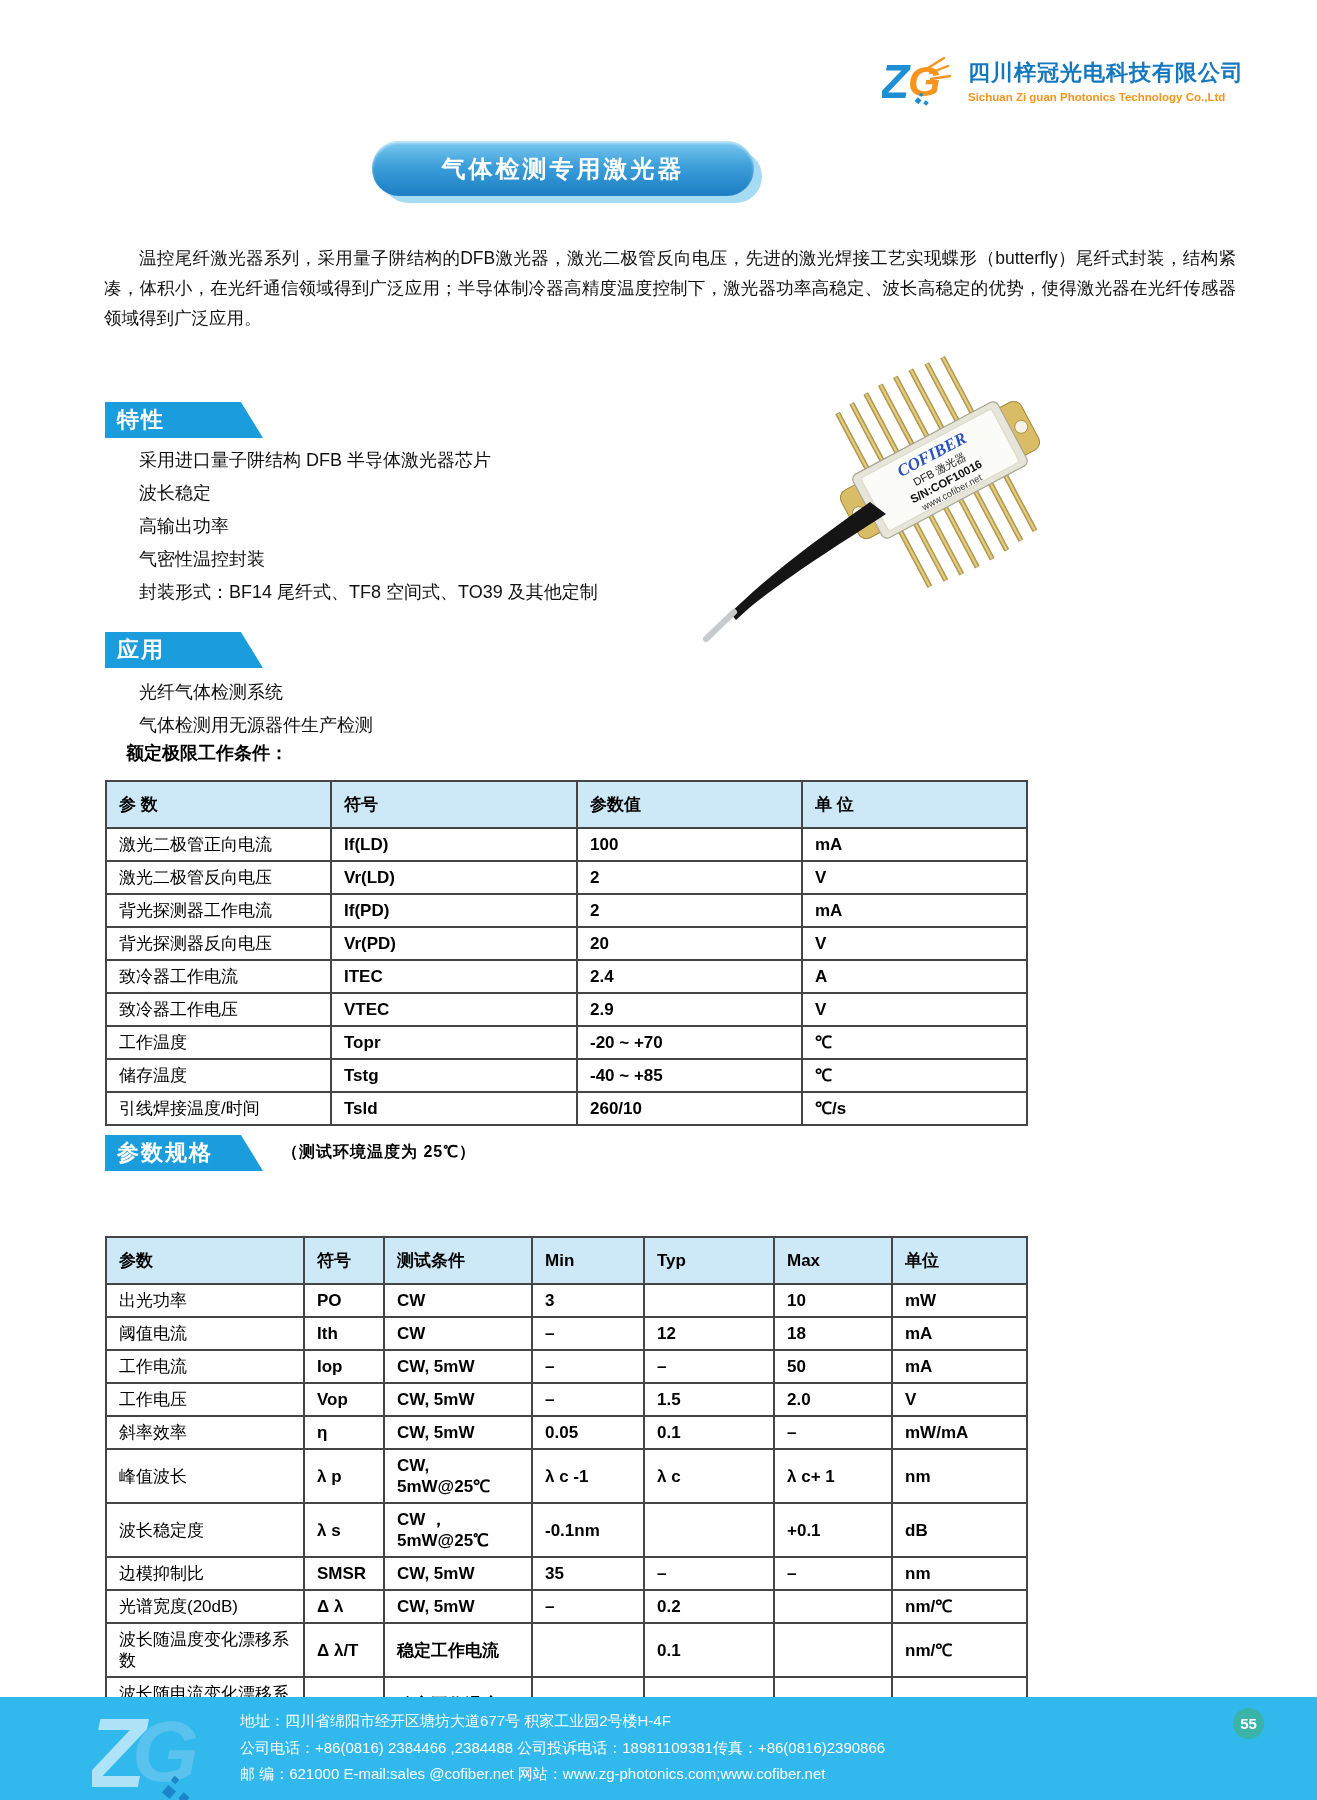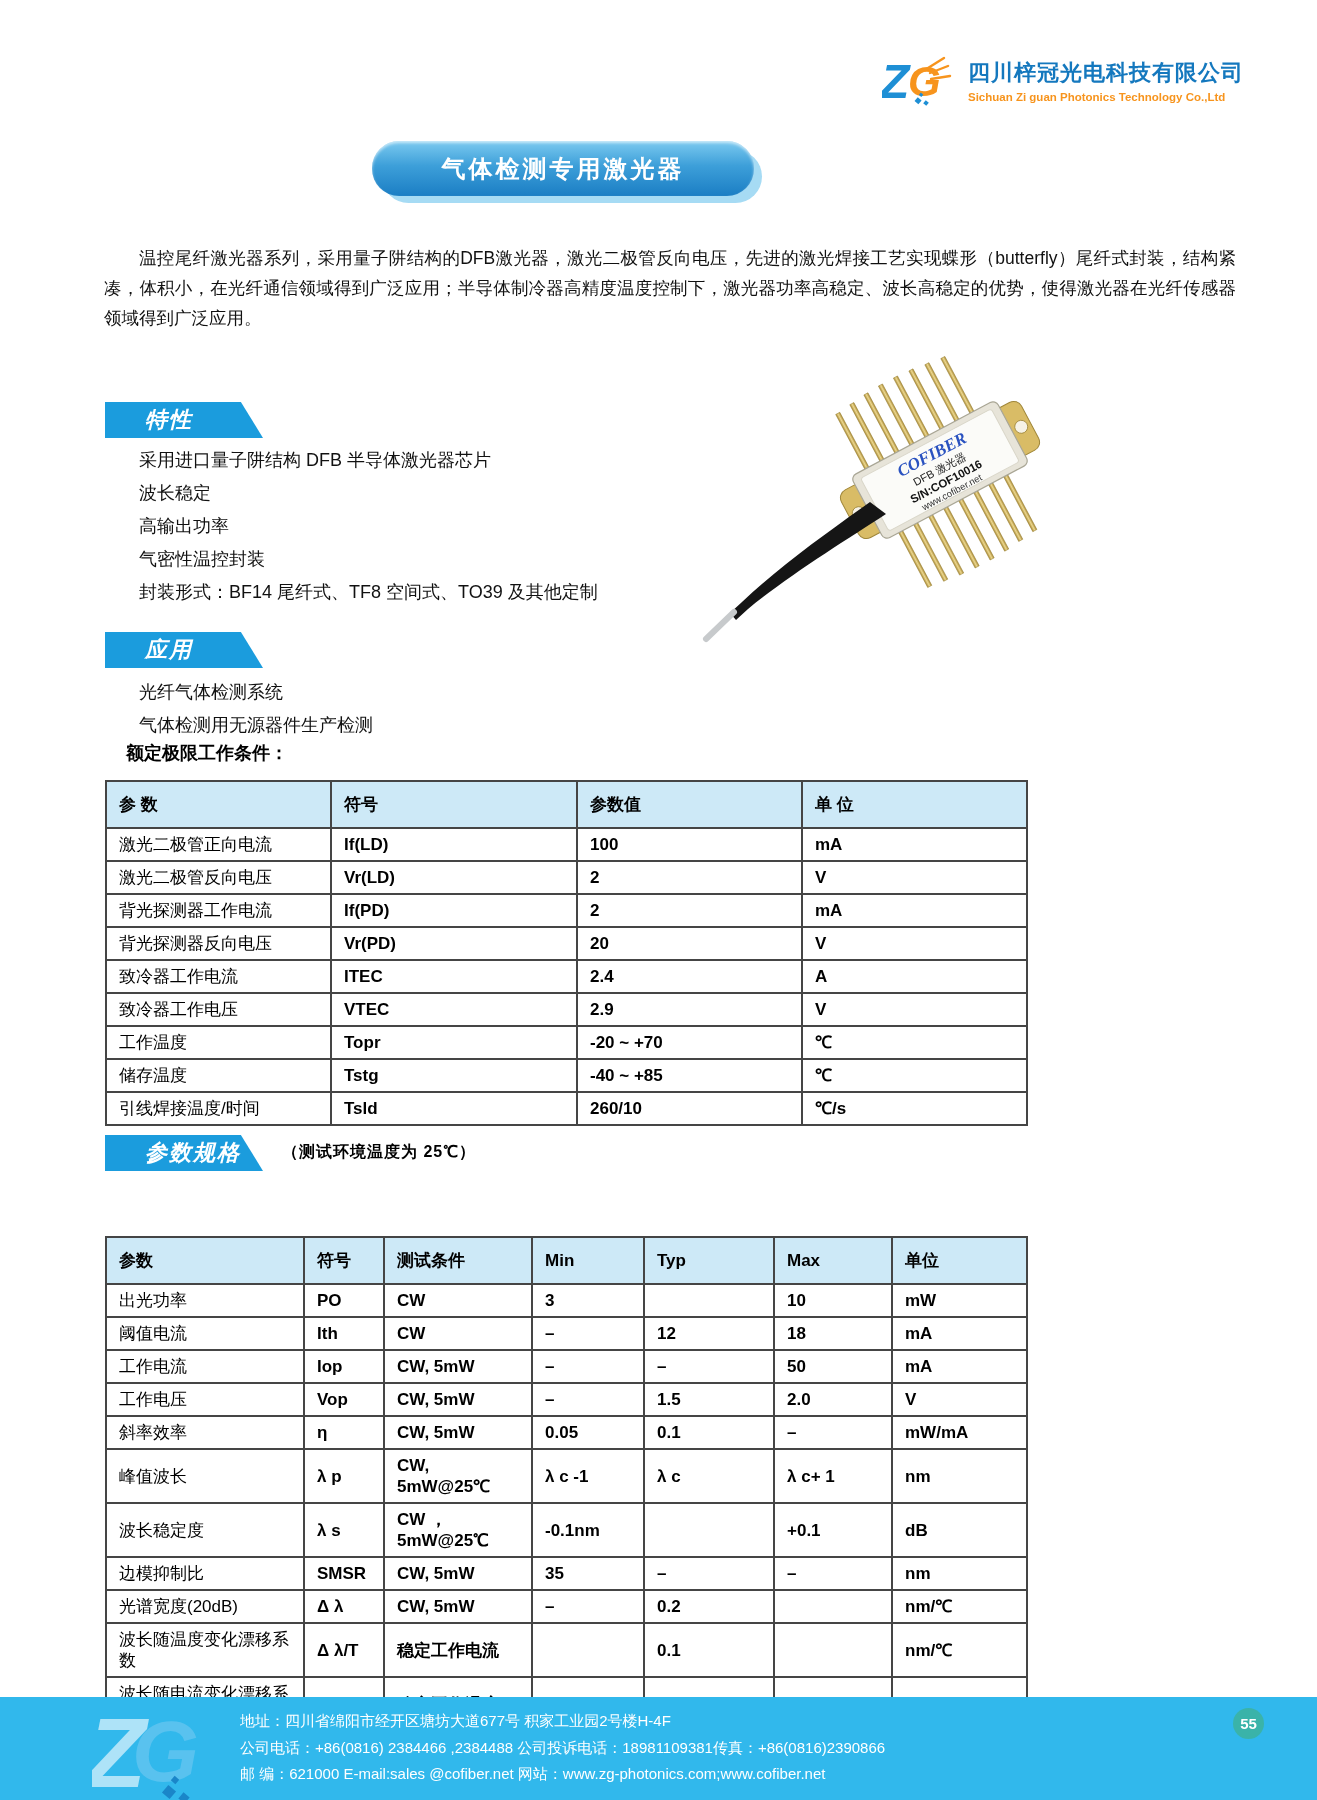--- a/index.html
+++ b/index.html
@@ -36,21 +36,21 @@
     position:absolute; left:104px; top:243px; width:1132px;
     font-size:17.5px; line-height:30px; text-align:justify; text-indent:2em; color:#111;
   }
 
   
   .flag {
     position:absolute; left:105px; width:158px; height:36px;
     background:#1b9cdd;
     clip-path:polygon(0 0, 86% 0, 100% 100%, 0 100%);
     color:#fff; font-size:22px; font-weight:bold;
-    display:flex; align-items:center; padding-left:40px; letter-spacing:2px;font-style:italic;
+    display:flex; align-items:center; padding-left:12px; letter-spacing:2px;
   }
   .flag-features { top:402px; }
   .flag-apps     { top:632px; }
   .flag-specs    { top:1135px; }
 
   .plain-list { position:absolute; left:139px; font-size:18px; color:#111; }
   .plain-list .li { height:33px; line-height:33px; white-space:nowrap; }
   .features-list { top:444px; }
   .apps-list     { top:676px; }
   .ratings-caption {

